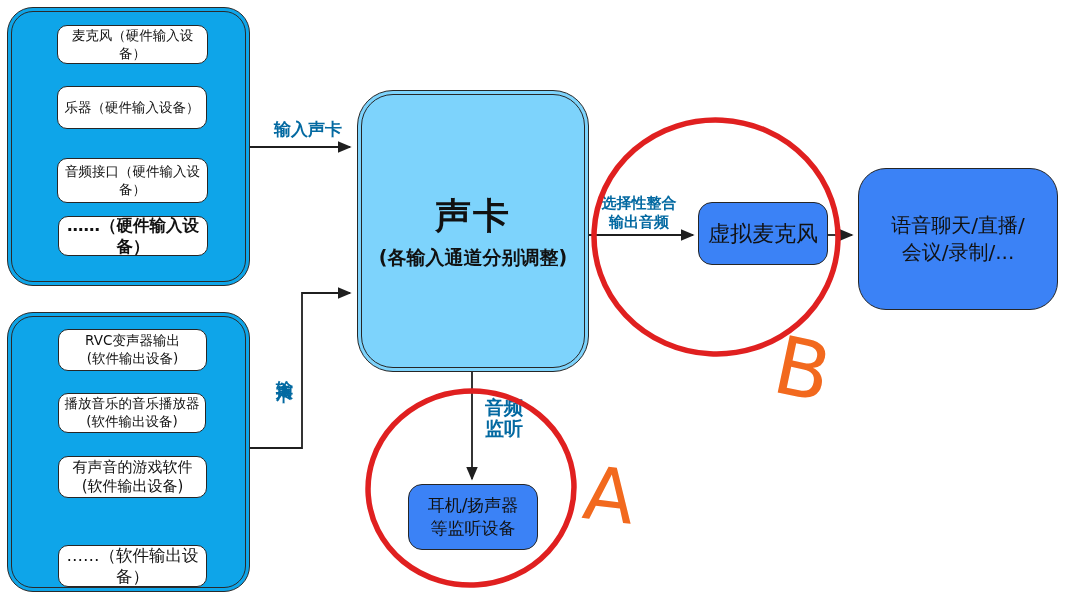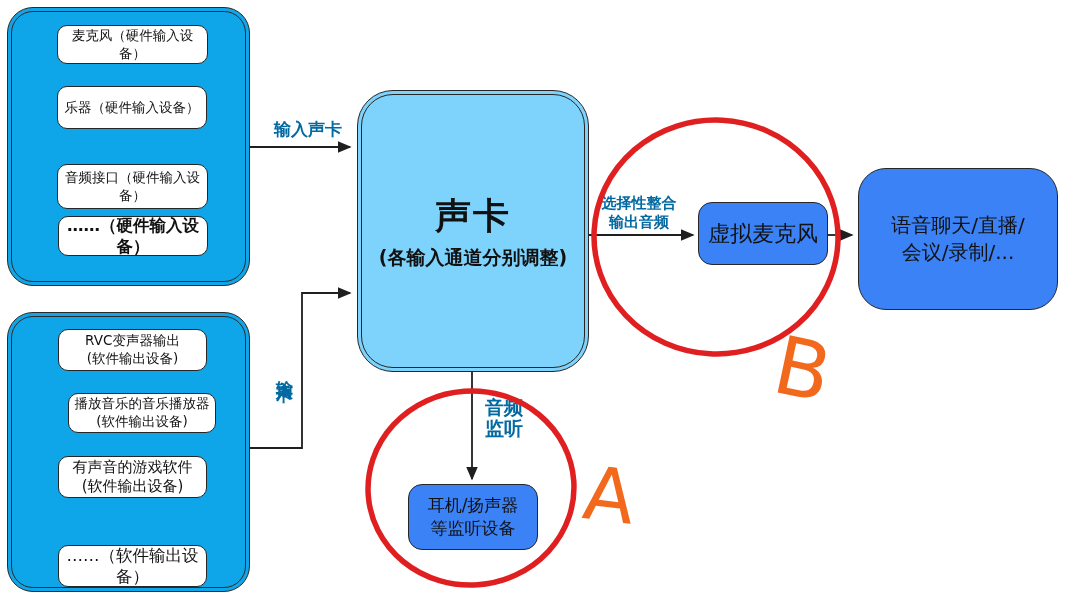--- a/index.html
+++ b/index.html
@@ -122,34 +122,34 @@
     <path d="M472,365 L472,479" stroke="#1f1f1f" stroke-width="1.8" fill="none" marker-end="url(#arrow)"></path>
   </svg>
 
   <div class="group" style="left:7px;top:7px;width:241px;height:277px;">
     <div class="node fs13" style="left:49px;top:17px;width:151px;height:39px;">
       <span>麦克风（硬件输入设备）</span>
     </div>
     <div class="node fs13" style="left:49px;top:78px;width:150px;height:43px;">
       <span>乐器（硬件输入设备）</span>
     </div>
-    <div class="node fs13" style="left:49px;top:156px;width:151px;height:45px;">
+    <div class="node fs13" style="left:49px;top:150px;width:151px;height:45px;">
       <span>音频接口（硬件输入设备）</span>
     </div>
     <div class="node fs16" style="left:50px;top:208px;width:150px;height:40px;font-weight:bold;">
       <span>……（硬件输入设备）</span>
     </div>
   </div>
 
   <div class="group" style="left:7px;top:312px;width:241px;height:278px;">
     <div class="node fs13" style="left:50px;top:16px;width:149px;height:42px;">
       <span>RVC变声器输出</span>
       <span>(软件输出设备)</span>
     </div>
-    <div class="node fs13" style="left:60px;top:80px;width:148px;height:40px;">
+    <div class="node fs13" style="left:50px;top:80px;width:148px;height:40px;">
       <span>播放音乐的音乐播放器</span>
       <span>(软件输出设备)</span>
     </div>
     <div class="node fs15" style="left:50px;top:143px;width:149px;height:42px;">
       <span>有声音的游戏软件</span>
       <span>(软件输出设备)</span>
     </div>
     <div class="node fs16" style="left:50px;top:208px;width:149px;height:42px;margin-top:24px;">
       <span>……（软件输出设备）</span>
     </div>

